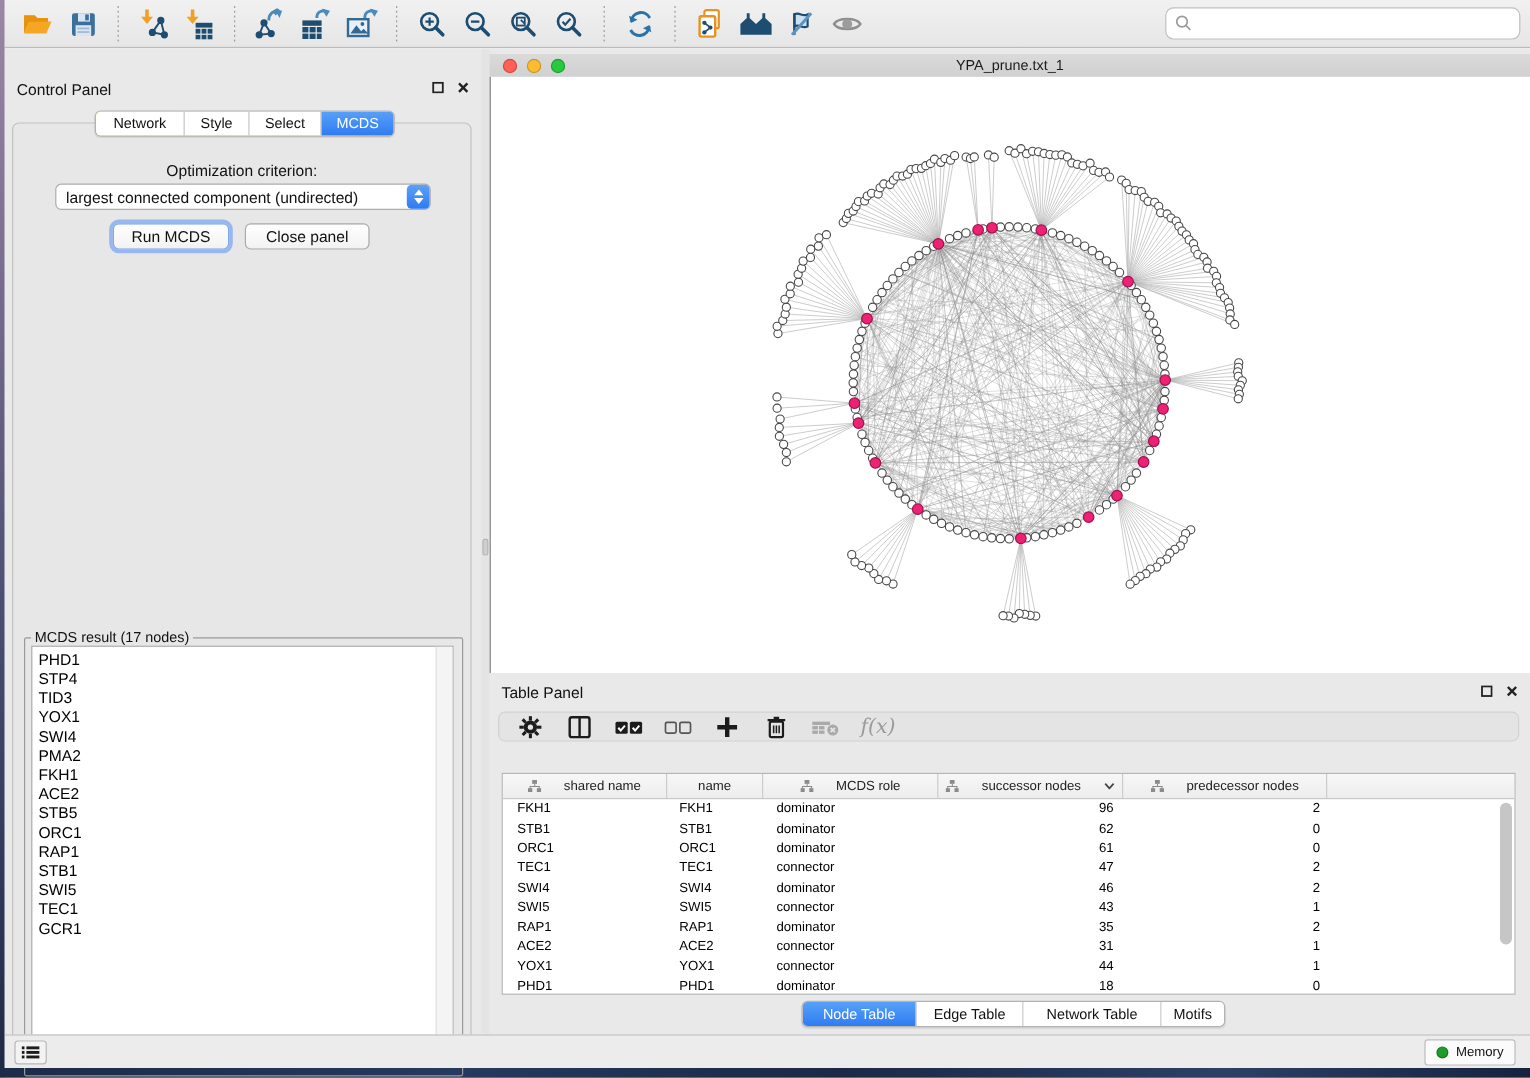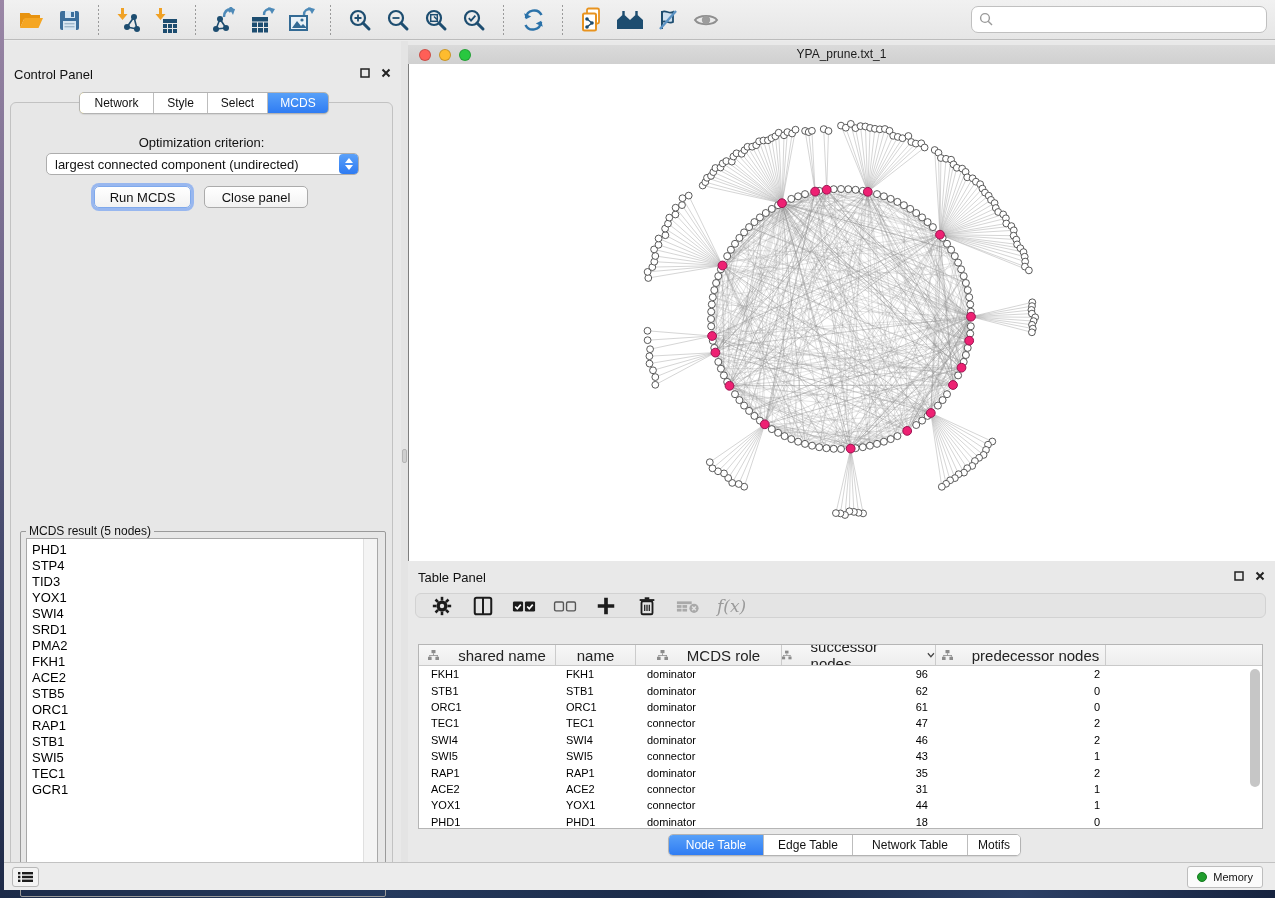--- a/index.html
+++ b/index.html
@@ -81,21 +81,21 @@
   .table-panel{position:absolute;left:0;top:520px;width:867px;height:301px;background:#e9e9e9;}
   .tp-toolbar{position:absolute;left:7px;top:32px;width:851px;height:25px;background:#e4e4e4;
     border:1px solid #d2d2d2;border-radius:6px;box-sizing:border-box;display:flex;align-items:center;padding-left:14px;gap:17px;}
   .tp-icon{width:24px;height:24px;display:flex;align-items:center;justify-content:center;}
   .fx{font-family:"DejaVu Serif",serif;font-style:italic;font-size:17px;color:#9a9a9a;}
 
   .tbl{position:absolute;left:10px;top:83px;width:845px;height:185px;background:#fff;
     border:1px solid #b5b5b5;box-sizing:border-box;overflow:hidden;}
   .tbl-head{display:grid;grid-template-columns:137px 80px 146px 154px 170px 1fr;height:20px;
     background:linear-gradient(#f7f7f7,#ededed);border-bottom:1px solid #c9c9c9;}
-  .tbl-head > div{display:flex;align-items:center;justify-content:center;gap:19px;font-size:15px;color:#222;
+  .tbl-head > div{display:flex;align-items:center;justify-content:center;gap:19px;font-size:11px;color:#222;
     border-right:1px solid #cccccc;overflow:hidden;}
   .tbl-head > div:last-child{border-right:none;}
   .tbl-row{display:grid;grid-template-columns:137px 80px 146px 154px 170px 1fr;height:16.4px;
     font-size:11px;color:#000;align-items:center;}
   .c-shared{padding-left:12px;}
   .c-name{padding-left:10px;}
   .c-role{padding-left:11px;}
   .c-succ{text-align:right;padding-right:8px;}
   .c-pred{text-align:right;padding-right:6px;}
   .vthumb{position:absolute;right:2px;top:24px;width:10px;height:118px;background:#c6c6c6;border-radius:5px;}
@@ -313,30 +313,29 @@
               <svg width="8" height="5" viewBox="0 0 8 5">
                   <path d="M0 0l4 5 4-5z" fill="#fff"></path>
                 </svg>
             </span>
           </div>
           <button class="btn focusring" style="left:83px;top:83px;width:97px;">Run MCDS</button>
           <button class="btn" style="left:193px;top:83px;width:104px;">Close panel</button>
 
           <div class="result-group">
             <fieldset>
-              <legend>MCDS result (5 nodes)</legend>
+              <legend>MCDS result (17 nodes)</legend>
             </fieldset>
             <div class="listbox">
               <div class="items">
                 <div>PHD1</div>
                 <div>STP4</div>
                 <div>TID3</div>
                 <div>YOX1</div>
                 <div>SWI4</div>
-                <div>SRD1</div>
                 <div>PMA2</div>
                 <div>FKH1</div>
                 <div>ACE2</div>
                 <div>STB5</div>
                 <div>ORC1</div>
                 <div>RAP1</div>
                 <div>STB1</div>
                 <div>SWI5</div>
                 <div>TEC1</div>
                 <div>GCR1</div>

